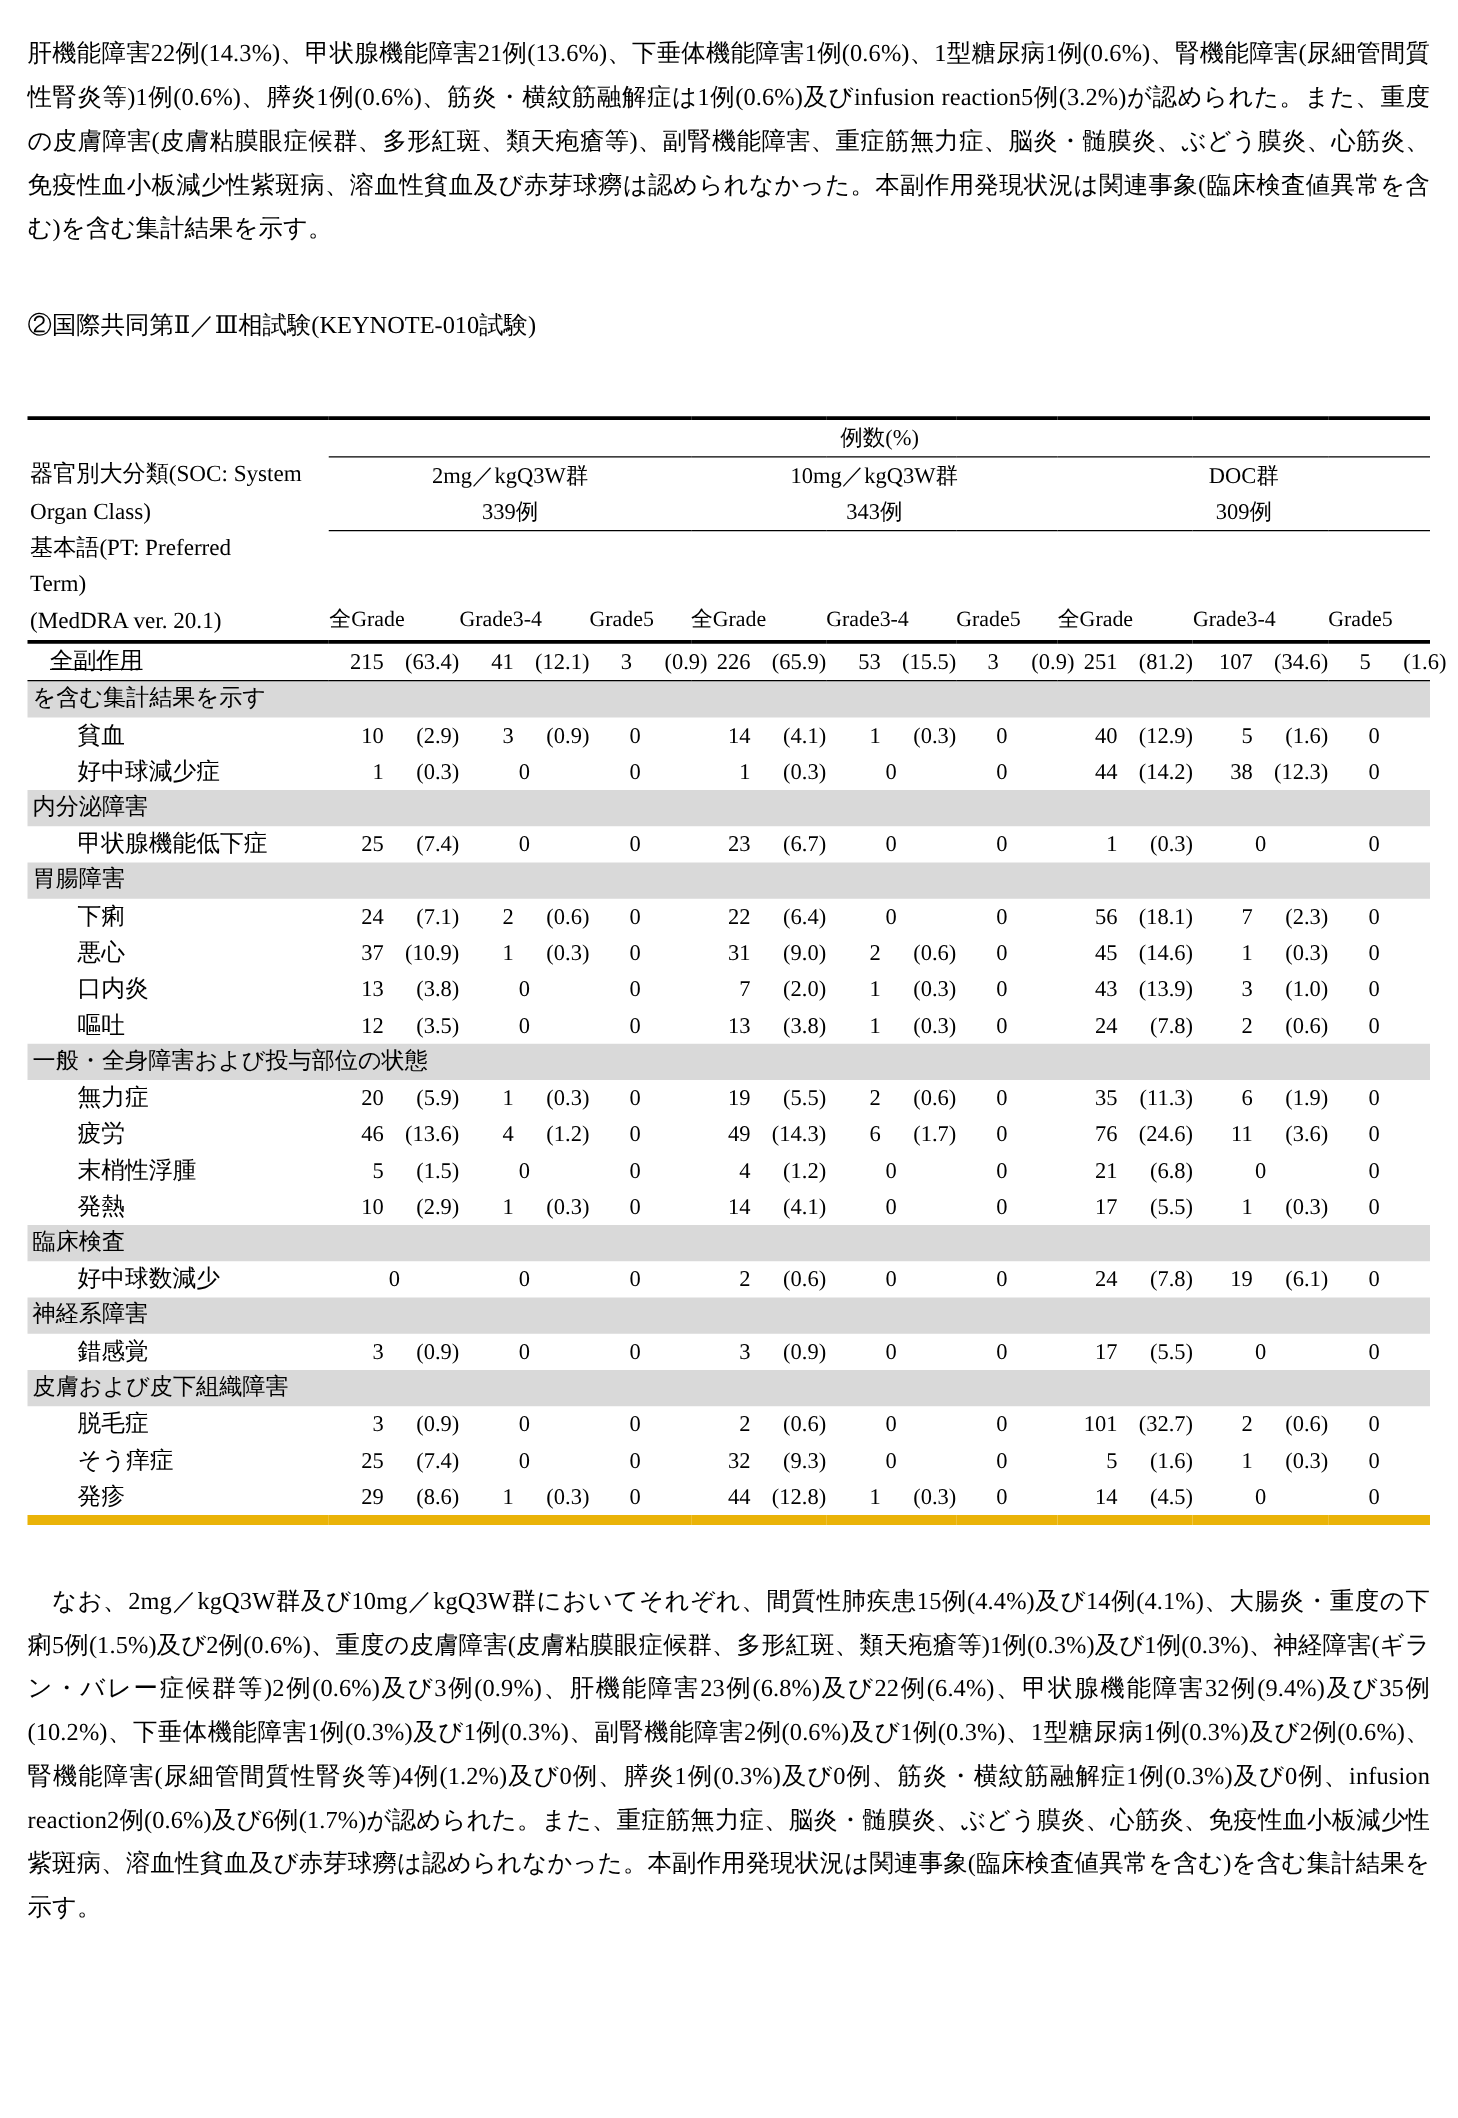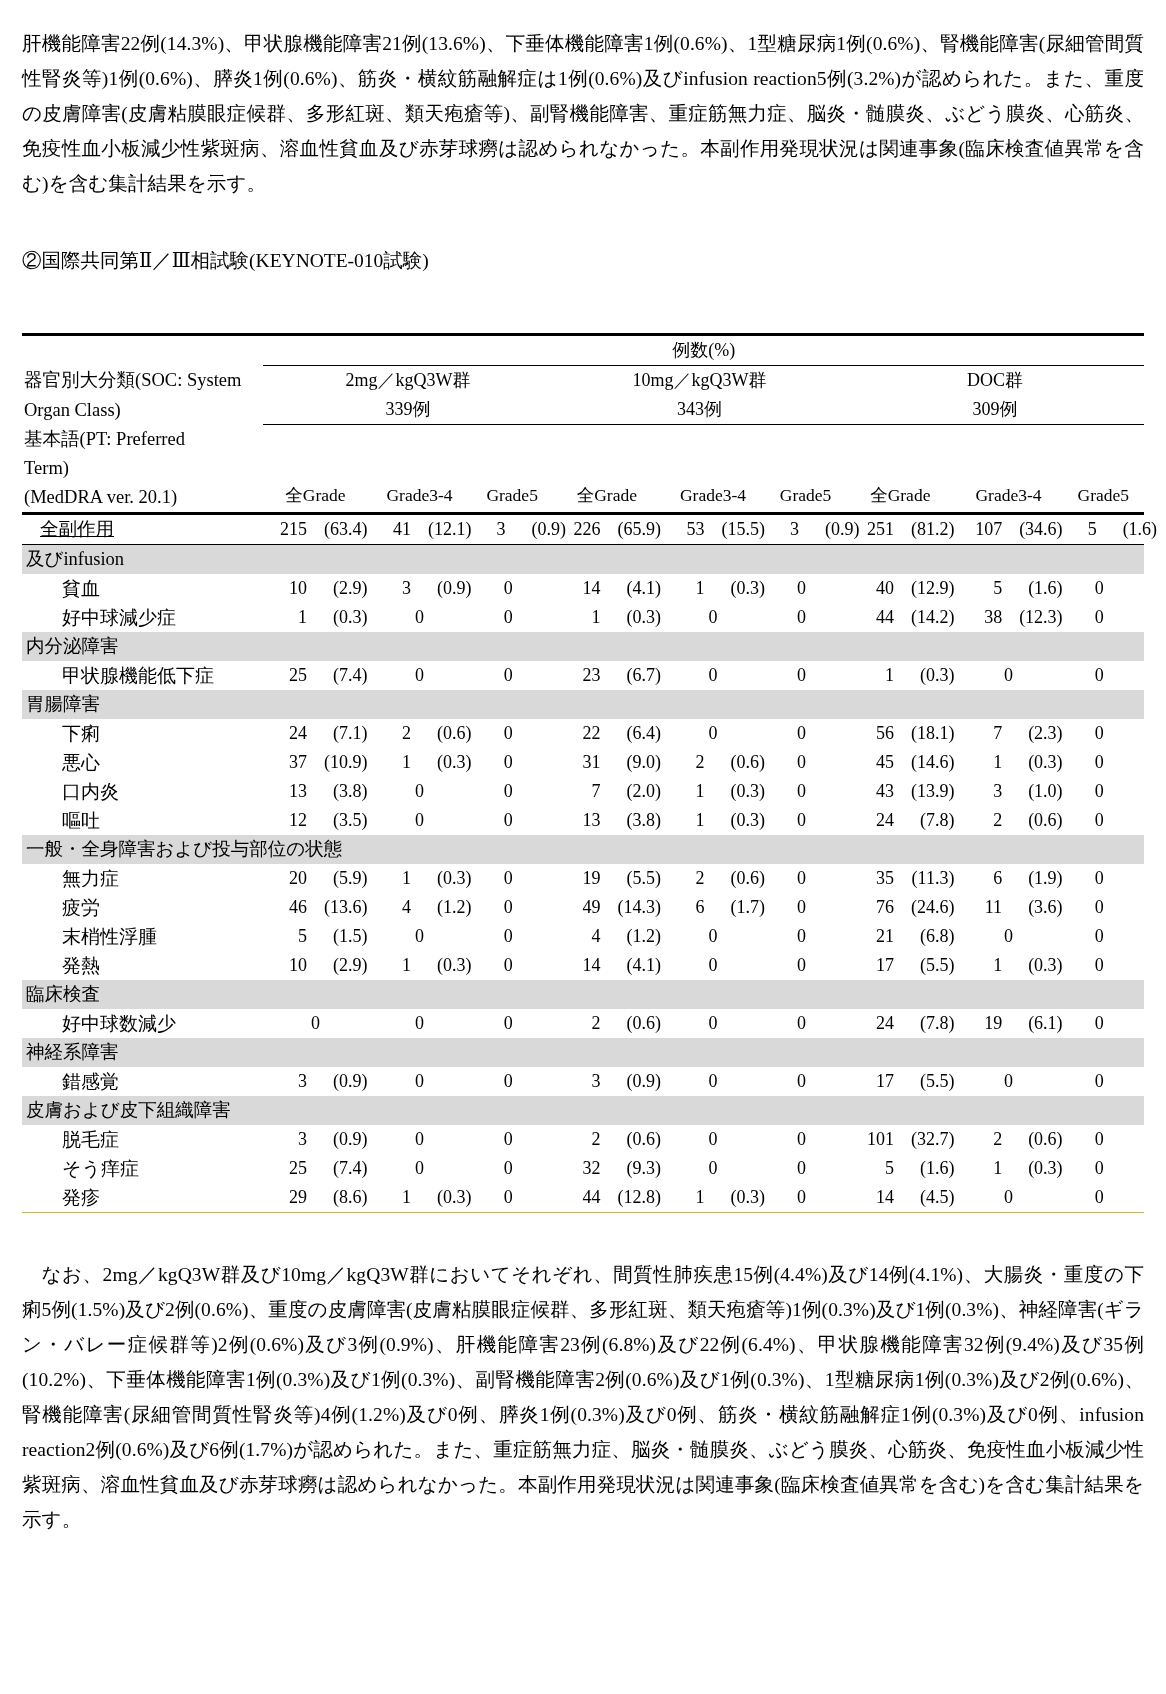--- a/index.html
+++ b/index.html
@@ -56,32 +56,32 @@
   }
   table.aetable td, table.aetable th {
     padding: 0;
     font-weight: normal;
     vertical-align: bottom;
     line-height: 29px;
     white-space: nowrap;
   }
 
   .rule-top    { border-top: 3px solid #000; }
-  .rule-bottom { border-bottom: 1px solid #eab308; }
+  .rule-bottom { border-bottom: 8px solid #eab308; }
   .rule-thin   { border-bottom: 1.3px solid #000; }
 
   .hdr-soc {
     text-align: left;
     font-size: 18.5px;
     line-height: 30px;
     padding-left: 2px !important;
     vertical-align: top;
   }
   .hdr-center { text-align: center; }
-  .hdr-grade  { text-align: center; font-size: 17.5px; padding-bottom: 2px !important;}
+  .hdr-grade  { text-align: left; font-size: 17.5px; padding-bottom: 2px !important;}
 
   .cat-row td {
     background: #d9d9d9;
     text-align: left;
     font-size: 18.5px;
     line-height: 31px;
     padding-left: 4px !important;
   }
   .term {
     text-align: left;
@@ -182,21 +182,21 @@
           <td class="num"><span class="n">41</span> <span class="p">(12.1)</span></td>
           <td class="num pad-r"><span class="n">3</span> <span class="p">(0.9)</span></td>
           <td class="num"><span class="n">226</span> <span class="p">(65.9)</span></td>
           <td class="num"><span class="n">53</span> <span class="p">(15.5)</span></td>
           <td class="num pad-r"><span class="n">3</span> <span class="p">(0.9)</span></td>
           <td class="num"><span class="n">251</span> <span class="p">(81.2)</span></td>
           <td class="num"><span class="n">107</span> <span class="p">(34.6)</span></td>
           <td class="num pad-r"><span class="n">5</span> <span class="p">(1.6)</span></td>
         </tr>
         <tr class="cat-row">
-          <td colspan="10">及びinfusion</td>
+          <td colspan="10">を含む集計結果を示す</td>
         </tr>
         <tr>
           <td class="term">貧血</td>
           <td class="num"><span class="n">10</span> <span class="p">(2.9)</span></td>
           <td class="num"><span class="n">3</span> <span class="p">(0.9)</span></td>
           <td class="num zero pad-r">0</td>
           <td class="num"><span class="n">14</span> <span class="p">(4.1)</span></td>
           <td class="num"><span class="n">1</span> <span class="p">(0.3)</span></td>
           <td class="num zero pad-r">0</td>
           <td class="num"><span class="n">40</span> <span class="p">(12.9)</span></td>

